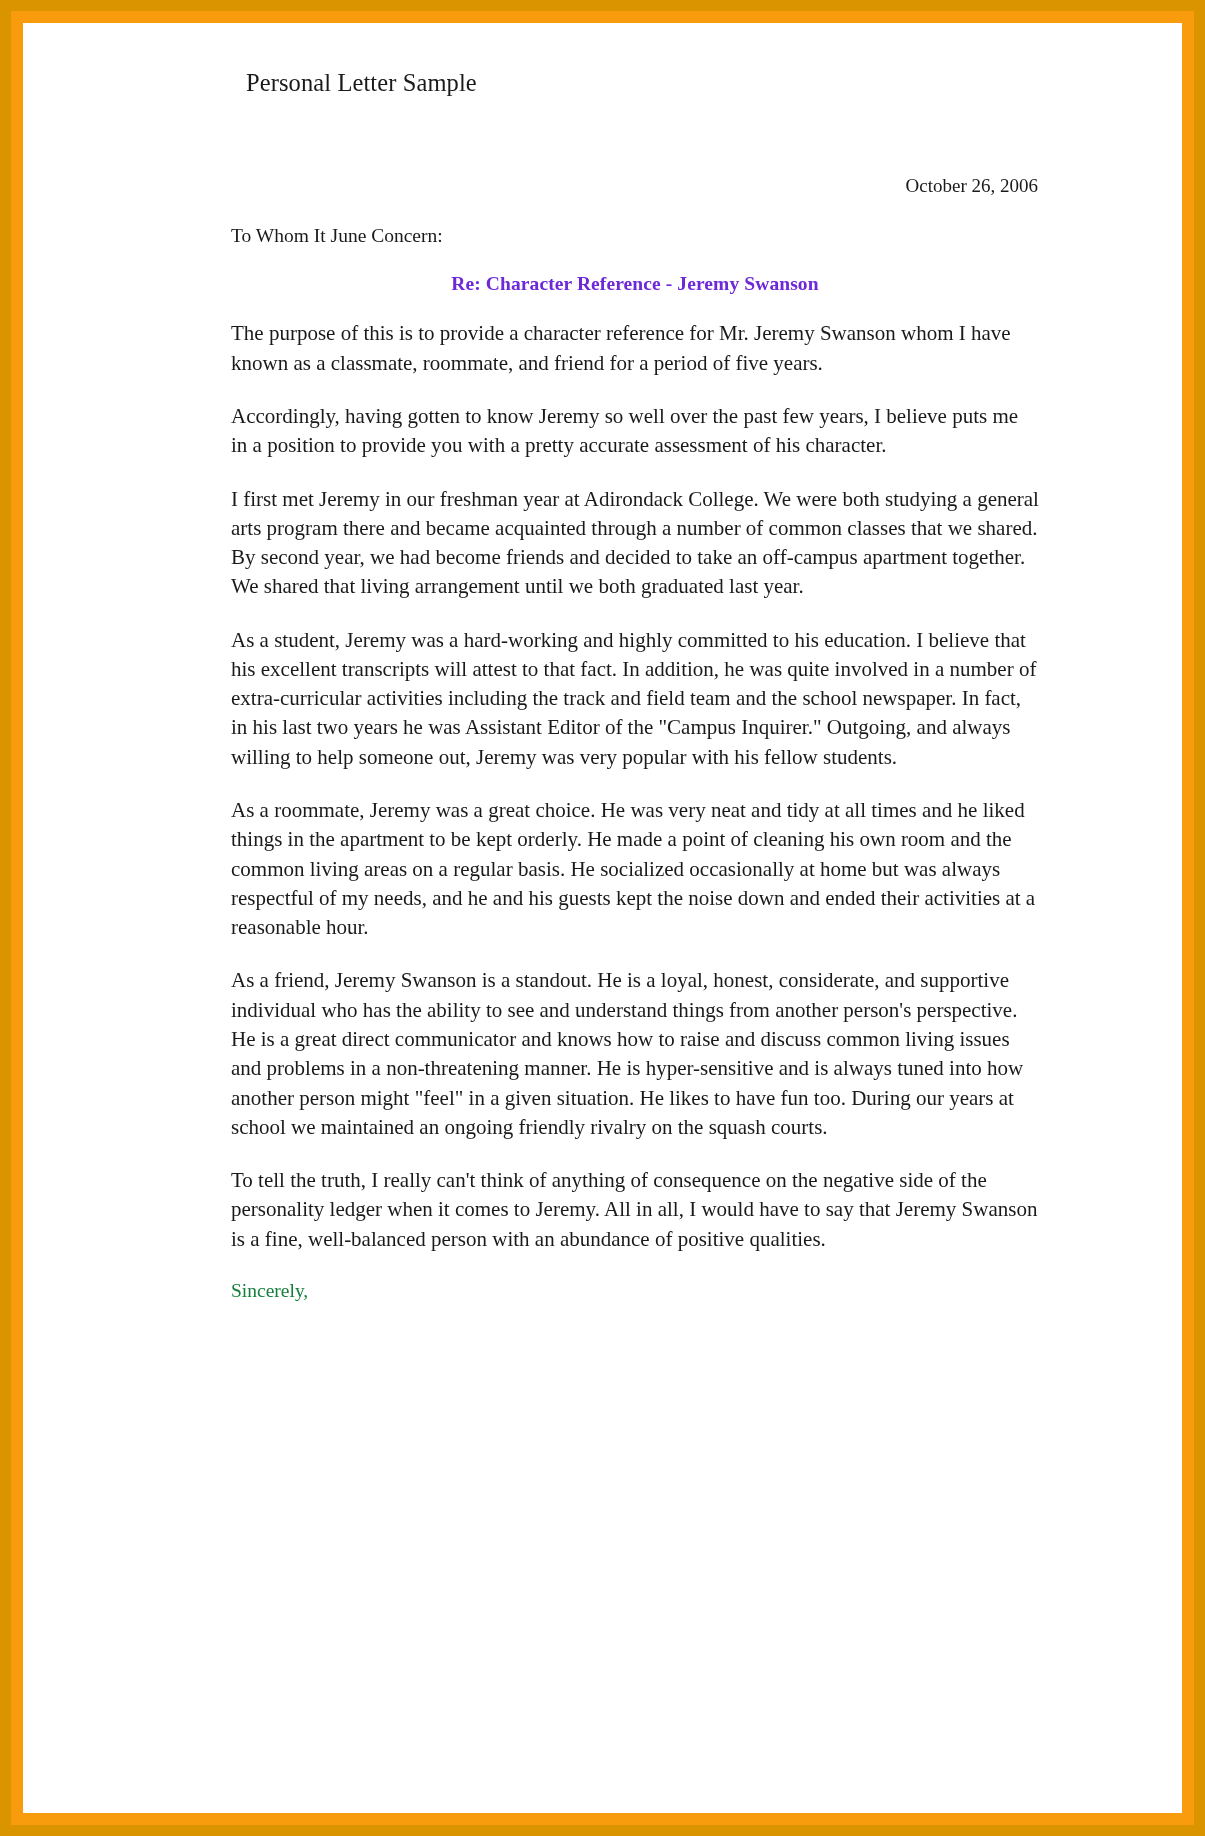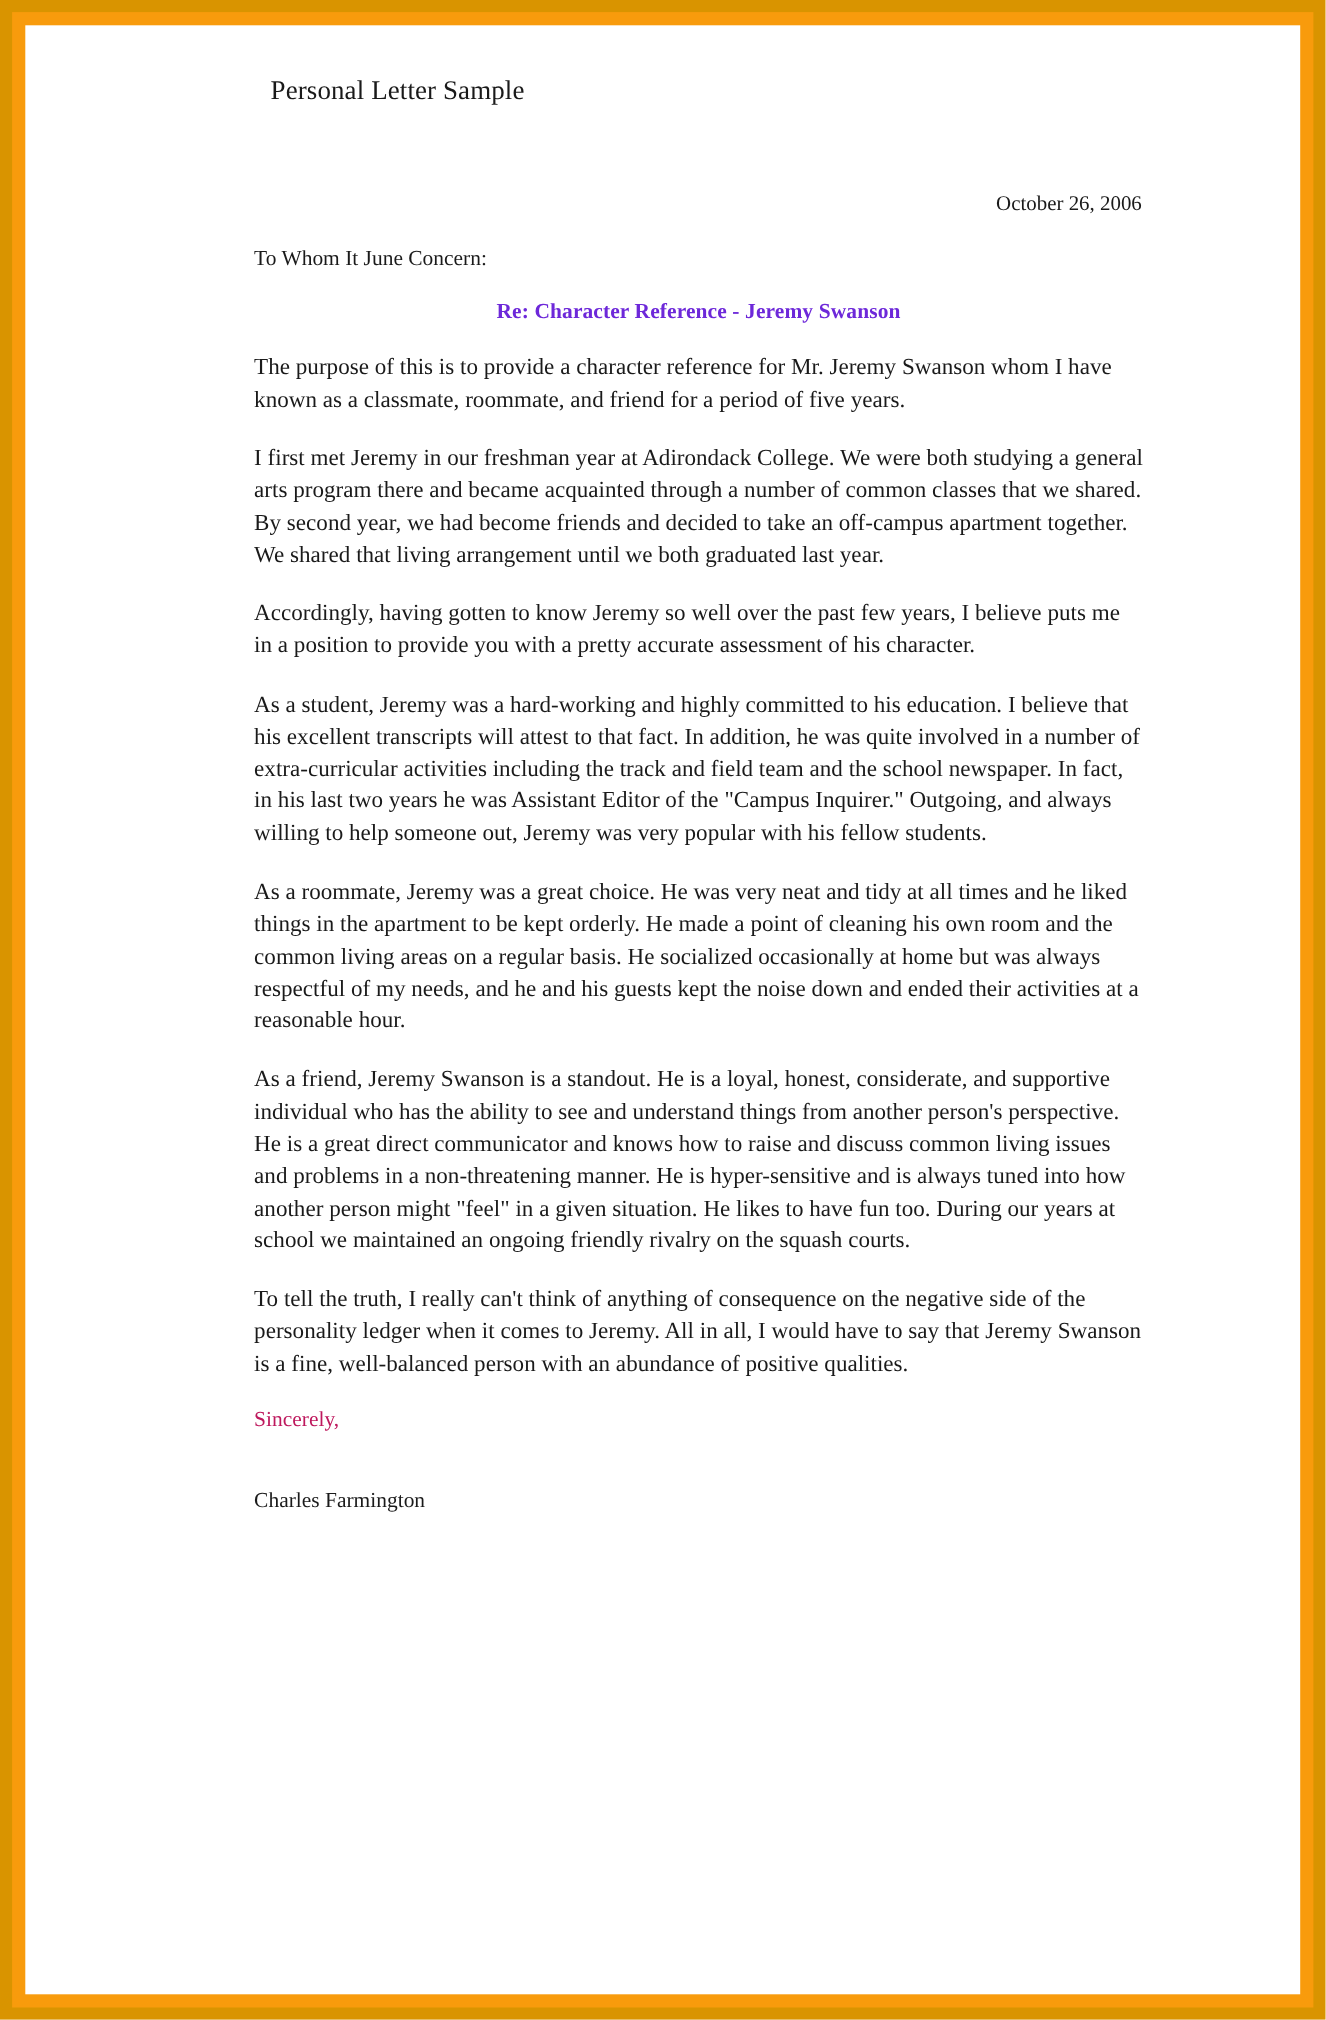--- a/index.html
+++ b/index.html
@@ -82,21 +82,21 @@
   .para {
     font-size: 21px;
     line-height: 1.395;
     color: #1a1a1a;
     margin-top: 24px;
     text-align: left;
   }
 
   .closing {
     font-size: 19.5px;
-    color: #be185d;
+    color: #15803d;
     margin-top: 26px;
   }
 
   .signature-name {
     font-size: 19.5px;
     color: #1a1a1a;
     margin-top: 52px;
   }
 </style>
 </head>
@@ -110,28 +110,27 @@
 
         <h1 class="doc-title">Personal Letter Sample</h1>
 
         <div class="date-line">October 26, 2006</div>
 
         <div class="salutation">To Whom It June Concern:</div>
 
         <div class="subject-line">Re: Character Reference - Jeremy Swanson</div>
 
         <p class="para">The purpose of this is to provide a character reference for Mr. Jeremy Swanson whom I have known as a classmate, roommate, and friend for a period of five years.</p>
+        <p class="para">Accordingly, having gotten to know Jeremy so well over the past few years, I believe puts me in a position to provide you with a pretty accurate assessment of his character.</p>
         <p class="para">I first met Jeremy in our freshman year at Adirondack College. We were both studying a general arts program there and became acquainted through a number of common classes that we shared. By second year, we had become friends and decided to take an off-campus apartment together. We shared that living arrangement until we both graduated last year.</p>
-        <p class="para">Accordingly, having gotten to know Jeremy so well over the past few years, I believe puts me in a position to provide you with a pretty accurate assessment of his character.</p>
         <p class="para">As a student, Jeremy was a hard-working and highly committed to his education. I believe that his excellent transcripts will attest to that fact. In addition, he was quite involved in a number of extra-curricular activities including the track and field team and the school newspaper. In fact, in his last two years he was Assistant Editor of the "Campus Inquirer." Outgoing, and always willing to help someone out, Jeremy was very popular with his fellow students.</p>
         <p class="para">As a roommate, Jeremy was a great choice. He was very neat and tidy at all times and he liked things in the apartment to be kept orderly. He made a point of cleaning his own room and the common living areas on a regular basis. He socialized occasionally at home but was always respectful of my needs, and he and his guests kept the noise down and ended their activities at a reasonable hour.</p>
         <p class="para">As a friend, Jeremy Swanson is a standout. He is a loyal, honest, considerate, and supportive individual who has the ability to see and understand things from another person's perspective. He is a great direct communicator and knows how to raise and discuss common living issues and problems in a non-threatening manner. He is hyper-sensitive and is always tuned into how another person might "feel" in a given situation. He likes to have fun too. During our years at school we maintained an ongoing friendly rivalry on the squash courts.</p>
         <p class="para">To tell the truth, I really can't think of anything of consequence on the negative side of the personality ledger when it comes to Jeremy. All in all, I would have to say that Jeremy Swanson is a fine, well-balanced person with an abundance of positive qualities.</p>
 
         <div class="closing">Sincerely,</div>
 
-        <div class="signature-name">Charles Farmington</div>
 
       </div>
 
     </div>
   </div>
 </div>
 
 </body></html>

